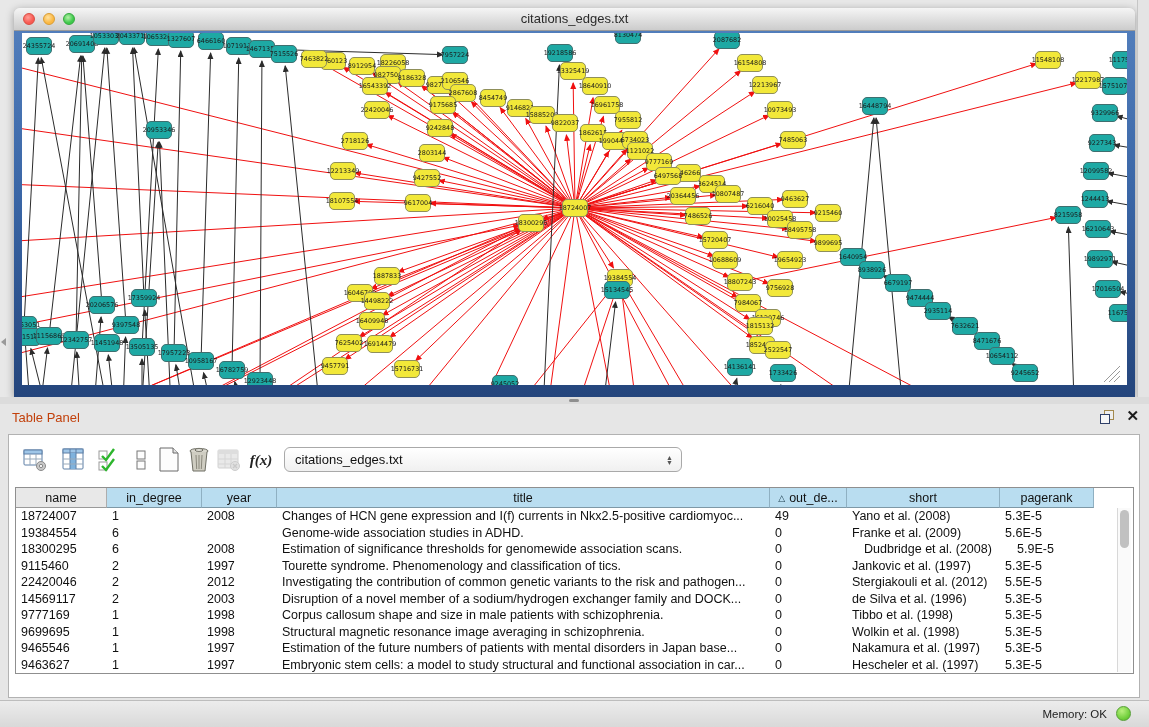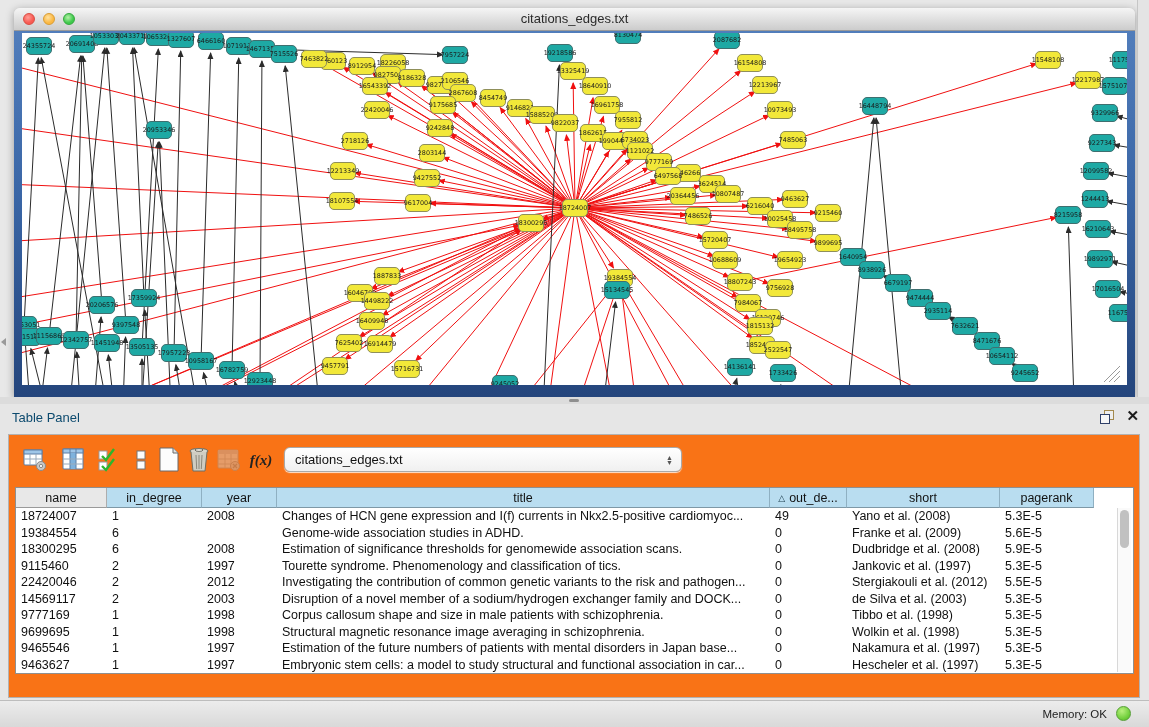--- a/index.html
+++ b/index.html
@@ -26,28 +26,28 @@
   
   #divider{left:0;top:397px;width:1149px;height:7px;background:#dcdcdc;}
   #divider-handle{left:569px;top:2px;width:10px;height:3px;border-radius:2px;background:#8f8f8f;}
   #left-collapse{left:1px;top:338px;width:0;height:0;border-top:4px solid transparent;
      border-bottom:4px solid transparent;border-right:5px solid #9a9a9a;}
   #right-strip{left:1137px;top:0;width:12px;height:397px;background:#e4e4e4;border-left:1px solid #c6c6c6;}
 
   
   #table-panel{left:0;top:404px;width:1149px;height:296px;background:#e6e6e6;}
   #panel-titlebar{left:0;top:0;right:0;height:26px;}
-  #panel-title{left:12px;top:6px;font-size:13px;color:#0c4a6e;}
+  #panel-title{left:12px;top:6px;font-size:13px;color:#c2410c;}
   #float-btn{right:34px;top:6px;width:15px;height:14px;}
   #float-back{left:4px;top:0;width:8px;height:8px;border:1.5px solid #a3894d;background:#eee;}
   #float-front{left:0;top:4px;width:8px;height:8px;border:1.5px solid #2f3f68;background:#f6f6f6;}
   #close-btn{right:10px;top:4px;font-size:15px;font-weight:bold;color:#1c1c1c;line-height:16px;}
 
   #content-box{left:8px;top:30px;width:1132px;height:264px;border:1px solid #b2b2b2;
-     background:#f97316;box-sizing:border-box;}
+     background:#ffffff;box-sizing:border-box;}
 
   
   #toolbar{left:0;top:0;right:0;height:50px;}
   .tool-btn{top:11px;width:28px;height:28px;display:flex;align-items:center;justify-content:center;position:absolute;}
   .tool-btn svg{display:block;}
   #fx-label{font-size:15px;font-family:"Liberation Serif",serif;font-style:italic;font-weight:bold;color:#222;}
   #table-selector{left:275px;top:12px;width:398px;height:25px;border:1px solid #a9a9a9;border-radius:6px;
      background:linear-gradient(#ffffff,#f0f0f0);box-sizing:border-box;display:flex;align-items:center;
      box-shadow:0 1px 1px rgba(255,255,255,.8), inset 0 1px 0 #fff;}
   #selector-value{margin-left:10px;font-size:13px;color:#111;flex:1;}
@@ -904,21 +904,21 @@
             <div class="tcell" style="width: 77px;">0</div>
             <div class="tcell" style="width: 153px;">Franke et al. (2009)</div>
             <div class="tcell" style="width: 94px;">5.6E-5</div>
           </div>
           <div class="trow">
             <div class="tcell" style="width: 91px;">18300295</div>
             <div class="tcell" style="width: 95px;">6</div>
             <div class="tcell" style="width: 75px;">2008</div>
             <div class="tcell" style="width: 493px;">Estimation of significance thresholds for genomewide association scans.</div>
             <div class="tcell" style="width: 77px;">0</div>
-            <div class="tcell" style="width: 153px;">Dudbridge et al. (2008)</div>
+            <div class="tcell" style="width: 153px; margin-left: 12px;">Dudbridge et al. (2008)</div>
             <div class="tcell" style="width: 94px;">5.9E-5</div>
           </div>
           <div class="trow">
             <div class="tcell" style="width: 91px;">9115460</div>
             <div class="tcell" style="width: 95px;">2</div>
             <div class="tcell" style="width: 75px;">1997</div>
             <div class="tcell" style="width: 493px;">Tourette syndrome. Phenomenology and classification of tics.</div>
             <div class="tcell" style="width: 77px;">0</div>
             <div class="tcell" style="width: 153px;">Jankovic et al. (1997)</div>
             <div class="tcell" style="width: 94px;">5.3E-5</div>
@@ -931,21 +931,21 @@
             <div class="tcell" style="width: 77px;">0</div>
             <div class="tcell" style="width: 153px;">Stergiakouli et al. (2012)</div>
             <div class="tcell" style="width: 94px;">5.5E-5</div>
           </div>
           <div class="trow">
             <div class="tcell" style="width: 91px;">14569117</div>
             <div class="tcell" style="width: 95px;">2</div>
             <div class="tcell" style="width: 75px;">2003</div>
             <div class="tcell" style="width: 493px;">Disruption of a novel member of a sodium/hydrogen exchanger family and DOCK...</div>
             <div class="tcell" style="width: 77px;">0</div>
-            <div class="tcell" style="width: 153px;">de Silva et al. (2003)</div>
+            <div class="tcell" style="width: 153px;">de Silva et al. (1996)</div>
             <div class="tcell" style="width: 94px;">5.3E-5</div>
           </div>
           <div class="trow">
             <div class="tcell" style="width: 91px;">9777169</div>
             <div class="tcell" style="width: 95px;">1</div>
             <div class="tcell" style="width: 75px;">1998</div>
             <div class="tcell" style="width: 493px;">Corpus callosum shape and size in male patients with schizophrenia.</div>
             <div class="tcell" style="width: 77px;">0</div>
             <div class="tcell" style="width: 153px;">Tibbo et al. (1998)</div>
             <div class="tcell" style="width: 94px;">5.3E-5</div>

